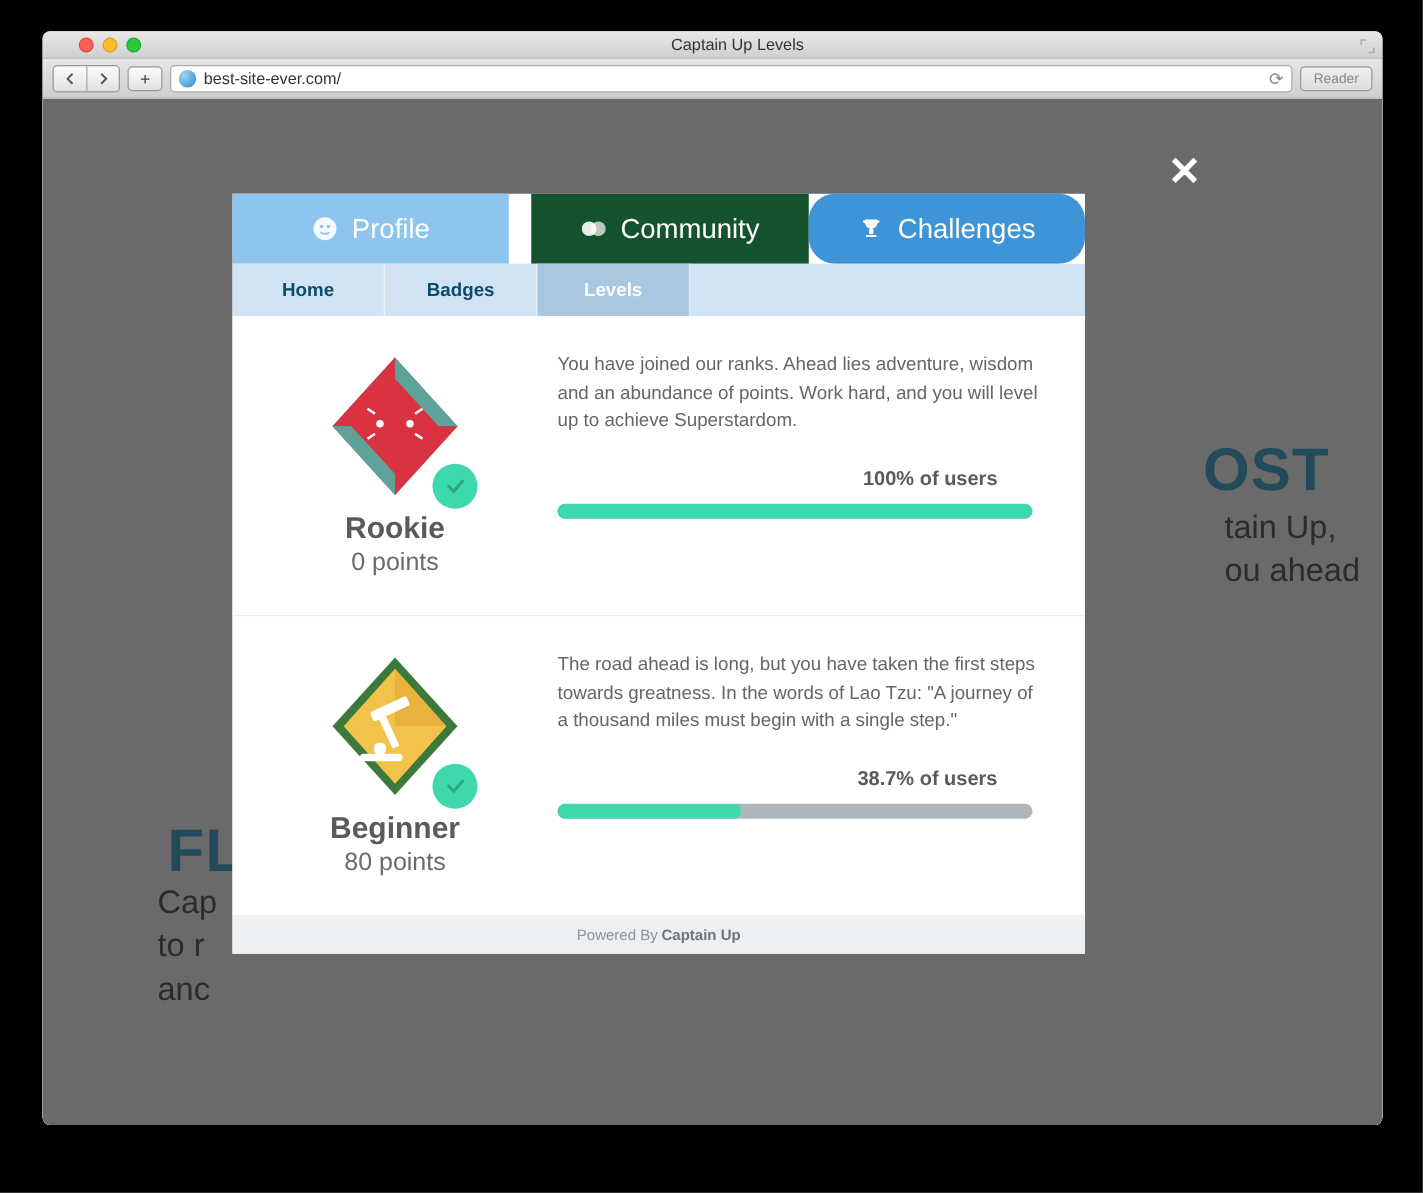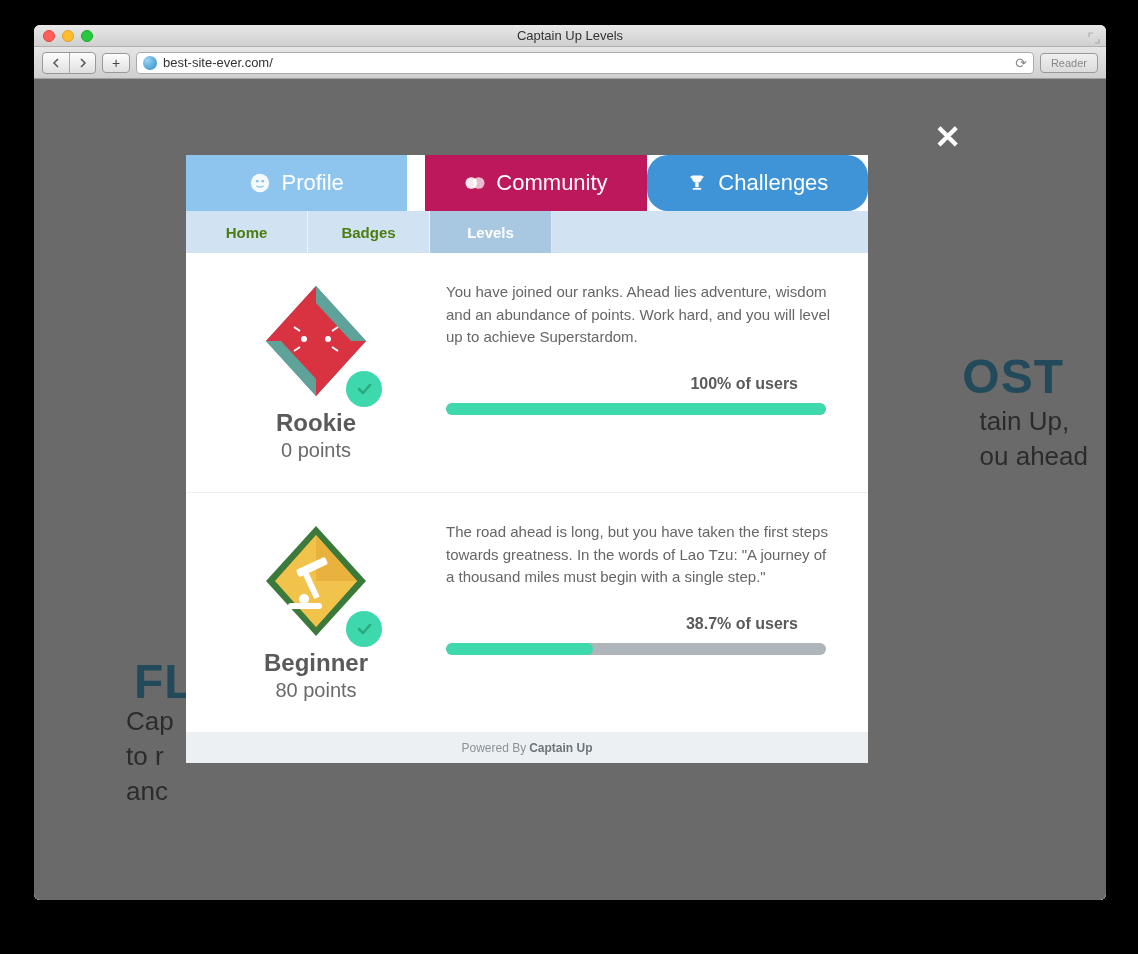--- a/index.html
+++ b/index.html
@@ -21,20 +21,21 @@
       box-shadow: 0 10px 40px rgba(0,0,0,0.5);
       overflow: hidden;
     }
     .titlebar {
       height: 22px;
       background: linear-gradient(#e8e8e8, #d0d0d0);
       display: flex;
       align-items: center;
       position: relative;
       border-bottom: 1px solid #b0b0b0;
+      padding-left: 20px;
     }
     .traffic-lights {
       display: flex;
       gap: 7px;
       padding-left: 9px;
     }
     .traffic-light {
       width: 12px; height: 12px; border-radius: 50%;
     }
     .tl-close { background: #ff5f57; border: 0.5px solid #e0443e; }
@@ -205,36 +206,36 @@
       flex: 1;
       display: flex;
       align-items: center;
       justify-content: center;
       gap: 10px;
       font-size: 22px;
       font-weight: 400;
       cursor: pointer;
     }
     .main-tab.profile { background: #8ec5ef; color: #fff; }
-    .main-tab.community { background: #be185d; color: #fff; margin-left: 18px; }
+    .main-tab.community { background: #14532d; color: #fff; margin-left: 18px; }
     .main-tab.challenges { background: #3e94d6; color: #fff; border-radius: 21px; }
     .tab-icon { width: 22px; height: 22px; display:inline-flex; align-items:center; justify-content:center; }
     .sub-tabs {
       display: flex;
       height: 42px;
       background: #d1e3f2;
     }
     .sub-tab {
       width: 122px;
       height: 100%;
       display: flex;
       align-items: center;
       justify-content: center;
       font-size: 15px;
-      color: #4d7c0f;
+      color: #0c4a6e;
       font-weight: 600;
       cursor: pointer;
       border-right: 1px solid rgba(255,255,255,0.6);
     }
     .sub-tab.active {
       background: #a8c7e0;
       color: #fff;
     }
     .levels-list {
       background: #fff;

